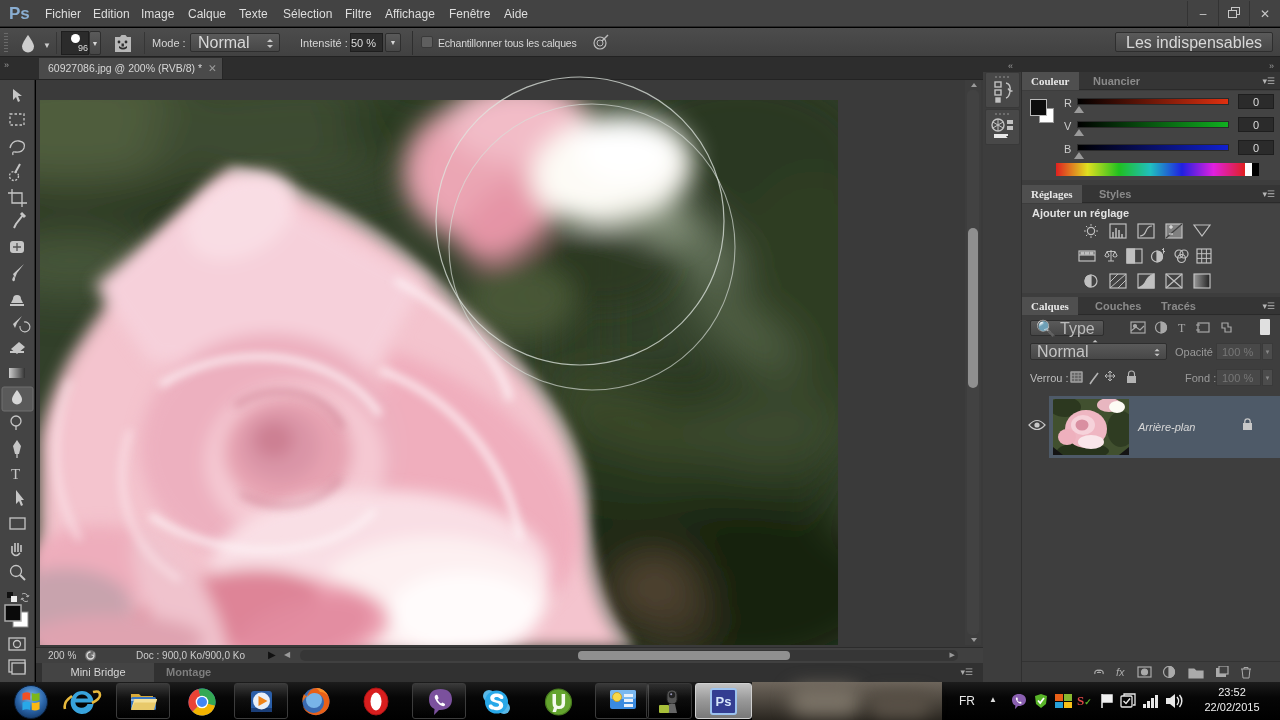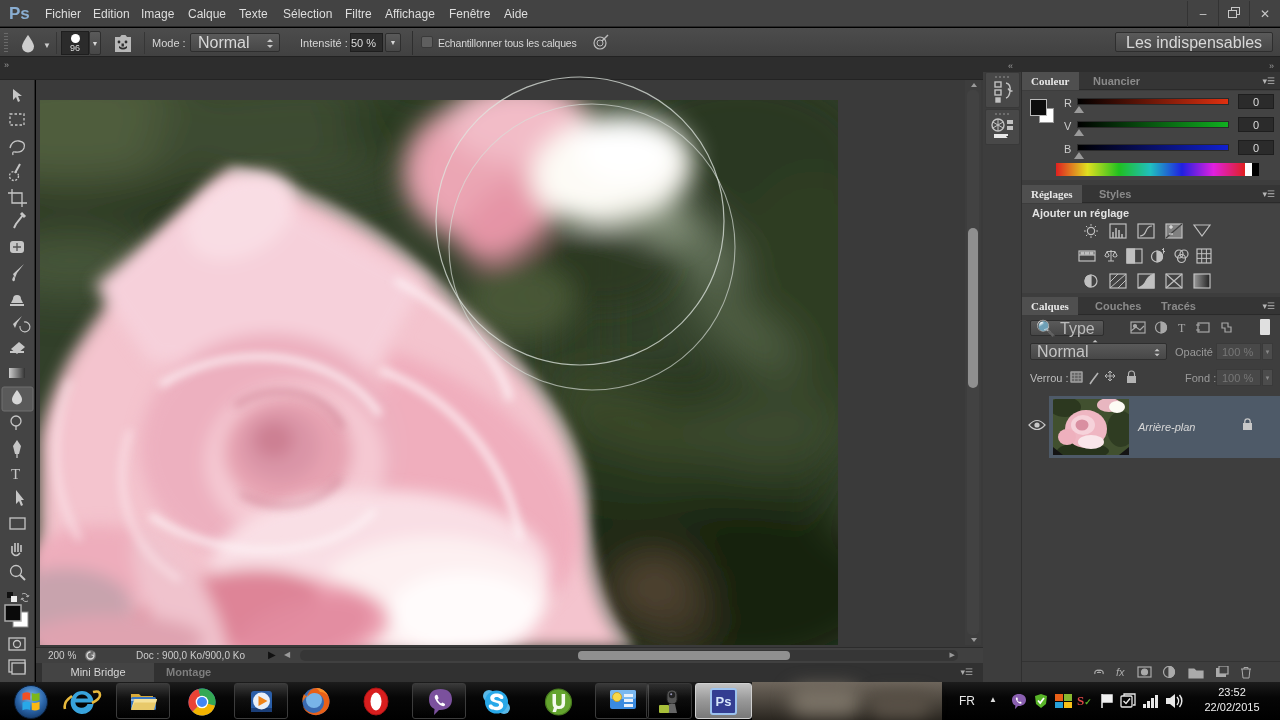--- a/index.html
+++ b/index.html
@@ -75,21 +75,21 @@
   </div>
 
   <div id="optionsbar" class="abs">
     <div class="abs" style="left:4px;top:5px;width:4px;height:21px;background:repeating-linear-gradient(#6a6a6a 0 1px,transparent 1px 3px)"></div>
     <div class="abs" style="left:56px;top:4px;width:1px;height:22px;background:#363636"></div>
     <div class="abs" style="left:144px;top:4px;width:1px;height:22px;background:#363636"></div>
     <svg class="abs" style="left:18px;top:5px" width="20" height="20" viewBox="0 0 20 20">
         <path d="M10 2 C10 2 4 10 4 13.5 A6 6 0 0 0 16 13.5 C16 10 10 2 10 2 Z" fill="#cdcdcd"></path>
       </svg>
     <span class="abs" style="left:43px;top:13px;color:#ccc;font-size:8px">▼</span>
-    <div class="abs darkbox" style="left:61px;top:3px;width:28px;height:24px;text-align:center">
+    <div class="abs darkbox" style="left:61px;top:3px;width:28px;height:24px;text-align:right">
       <div style="width:9px;height:9px;border-radius:50%;background:#fff;margin:2px auto 0"></div>
       <div style="font-size:9px;color:#ddd">96</div>
     </div>
     <div class="abs dropdown" style="left:89px;top:3px;width:12px;height:24px;text-align:center;line-height:24px;font-size:7px">▼</div>
     <div class="abs" style="left:114px;top:5px;width:18px;height:20px">
       <svg width="18" height="20" viewBox="0 0 18 20">
           <path d="M1 4 l5 0 l1.5 -2 l4 0 l1.5 2 l4 0 l0 15 l-16 0 z" fill="#b8b8b8"></path>
           <g fill="#2e2e2e">
             <circle cx="5" cy="9" r="1.4"></circle>
             <circle cx="12" cy="9" r="1.4"></circle>
@@ -109,20 +109,21 @@
     <svg class="abs" style="left:592px;top:5px" width="18" height="18" viewBox="0 0 18 18">
         <circle cx="8" cy="10" r="6" fill="none" stroke="#bbb" stroke-width="1.2"></circle>
         <circle cx="8" cy="10" r="3" fill="none" stroke="#bbb" stroke-width="1"></circle>
         <path d="M10 8 L16 2" stroke="#bbb" stroke-width="1.5"></path>
       </svg>
     <div class="abs dropdown" style="left:1115px;top:4px;width:158px;height:20px;line-height:19px;padding-left:10px">Les indispensables<span class="ud" style="float:right;margin:5px 7px 0 0"></span></div>
   </div>
 
   <div id="tabrow" class="abs">
     <span class="abs" style="left:4px;top:3px;color:#999;font-size:9px">»</span>
+    <div id="doctab" class="abs">60927086.jpg @ 200% (RVB/8) * &nbsp;<span style="color:#9a9a9a">✕</span></div>
   </div>
 
   <div id="toolbar" class="abs">
     <svg width="35" height="602" viewBox="0 0 35 602" style="display:block">
       <g stroke="#c6c6c6" fill="none" stroke-width="1.3">
 
         <path d="M15 9 L15 20 L18 17 L20 22 L22 21 L20 16 L24 16 Z" fill="#c6c6c6" stroke="none" transform="translate(-2,0)"></path>
 
         <rect x="10" y="34" width="14" height="11" stroke-dasharray="2.5 2"></rect>
 

